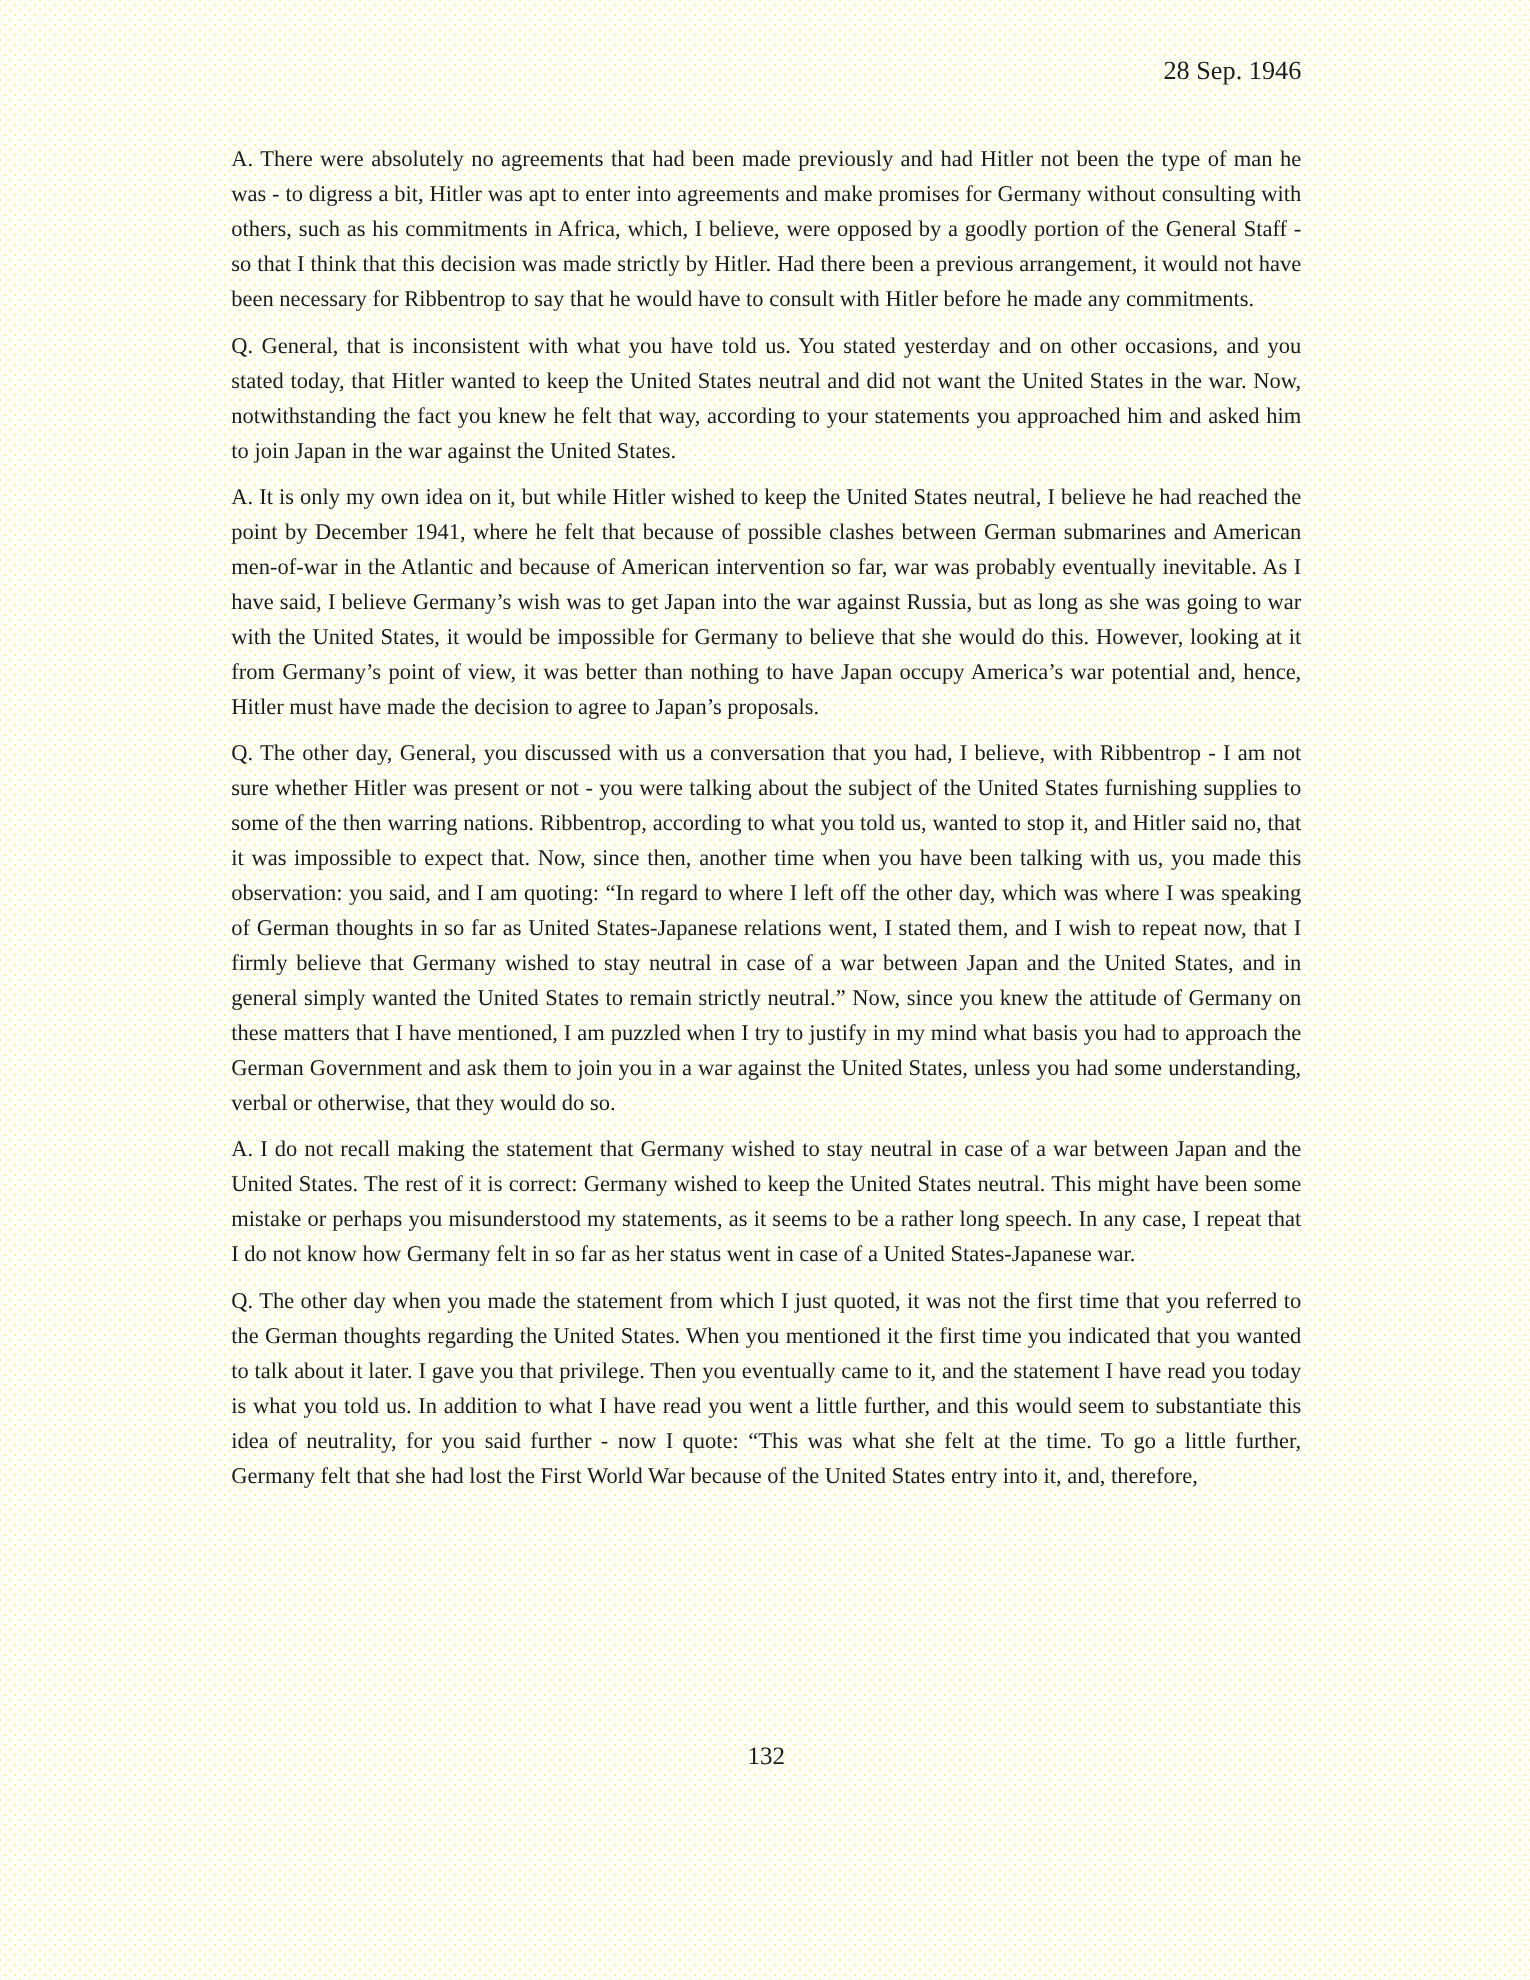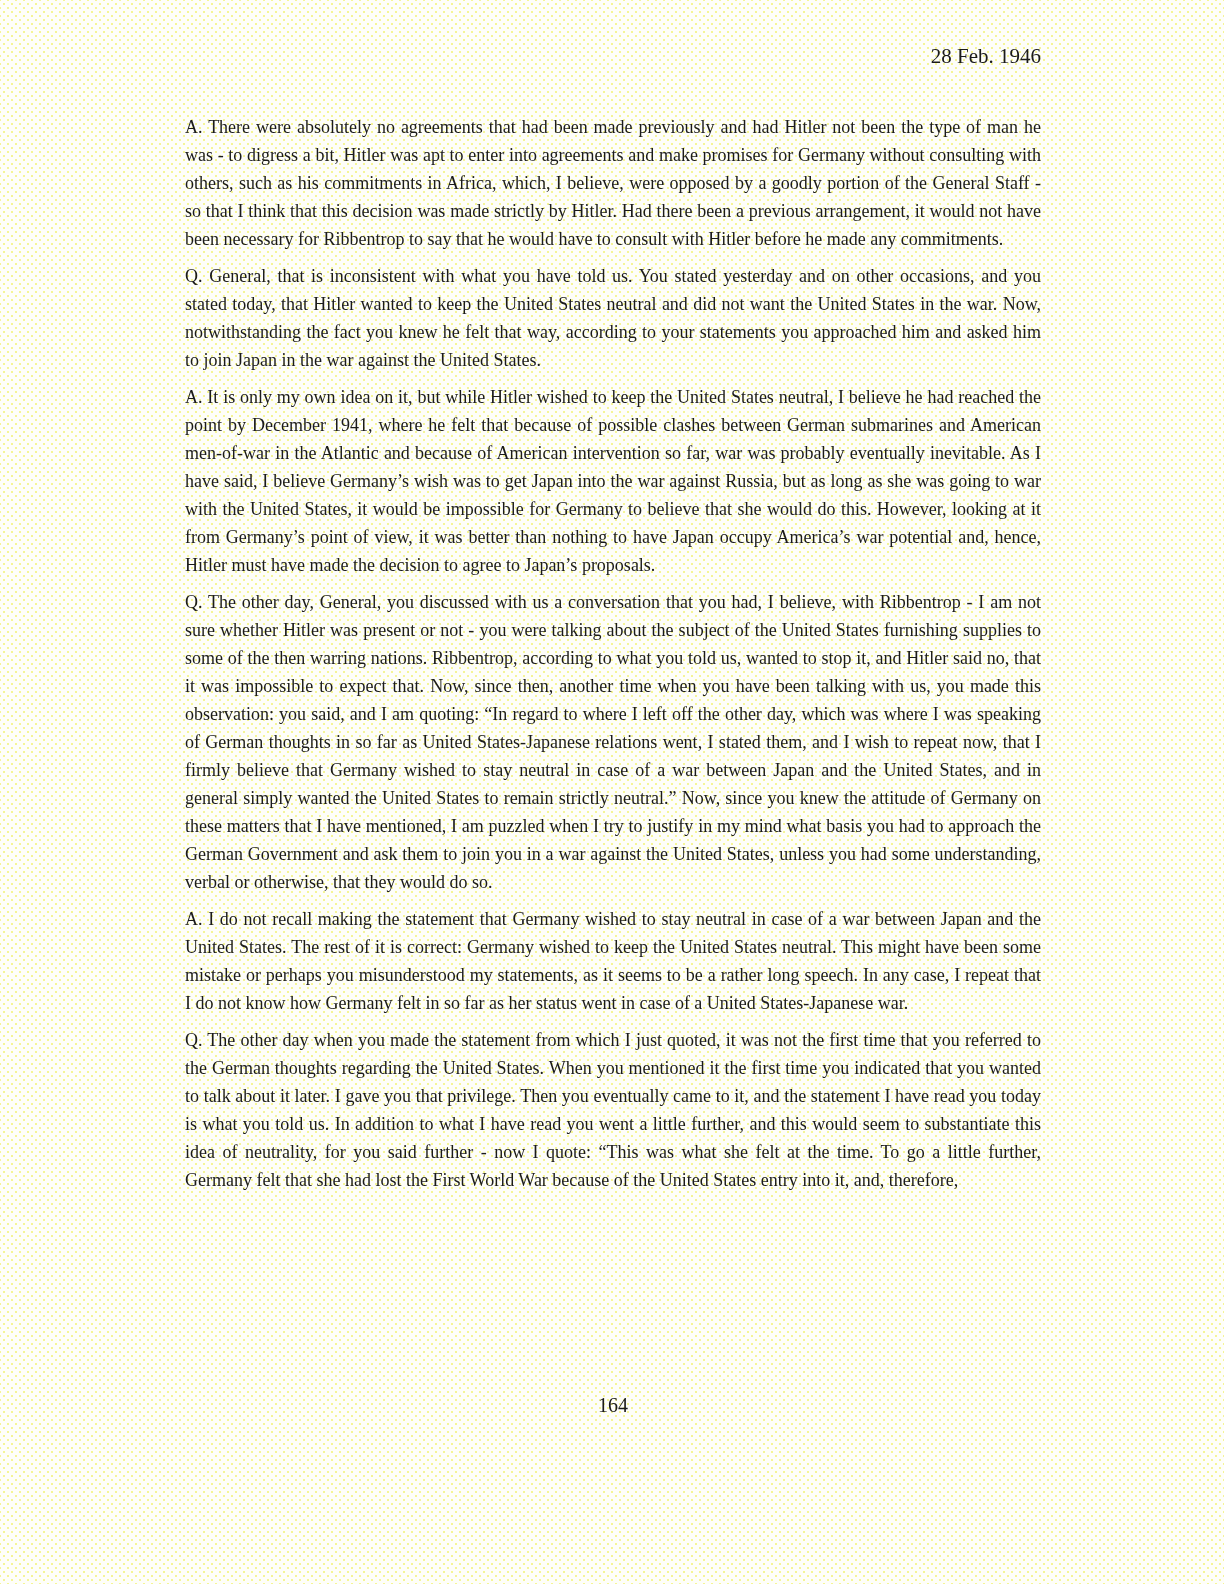--- a/index.html
+++ b/index.html
@@ -55,26 +55,26 @@
     text-align: center;
     font-size: 20px;
     line-height: 26px;
   }
 </style>
 </head>
 <body>
 
 <div class="sheet">
 
-  <div class="header-date">28 Feb. 1946</div>
+  <div class="header-date">28 Sep. 1946</div>
 
   <main class="text-block">
     <p>A. There were absolutely no agreements that had been made previously and had Hitler not been the type of man he was - to digress a bit, Hitler was apt to enter into agreements and make promises for Germany without consulting with others, such as his commitments in Africa, which, I believe, were opposed by a goodly portion of the General Staff - so that I think that this decision was made strictly by Hitler. Had there been a previous arrangement, it would not have been necessary for Ribbentrop to say that he would have to consult with Hitler before he made any commitments.</p>
     <p>Q. General, that is inconsistent with what you have told us.  You stated yesterday and on other occasions, and you stated today, that Hitler wanted to keep the United States neutral and did not want the United States in the war.  Now, notwithstanding the fact you knew he felt that way, according to your statements you approached him and asked him to join Japan in the war against the United States.</p>
     <p>A. It is only my own idea on it, but while Hitler wished to keep the United States neutral, I believe he had reached the point by December 1941, where he felt that because of possible clashes between German submarines and American men-of-war in the Atlantic and because of American intervention so far, war was probably eventually inevitable.  As I have said, I believe Germany’s wish was to get Japan into the war against Russia, but as long as she was going to war with the United States, it would be impossible for Germany to believe that she would do this.  However, looking at it from Germany’s point of view, it was better than nothing to have Japan occupy America’s war potential and, hence, Hitler must have made the decision to agree to Japan’s proposals.</p>
     <p>Q. The other day, General, you discussed with us a conversation that you had, I believe, with Ribbentrop - I am not sure whether Hitler was present or not - you were talking about the subject of the United States furnishing supplies to some of the then warring nations.  Ribbentrop, according to what you told us, wanted to stop it, and Hitler said no, that it was impossible to expect that.  Now, since then, another time when you have been talking with us, you made this observation: you said, and I am quoting: “In regard to where I left off the other day, which was where I was speaking of German thoughts in so far as United States-Japanese relations went, I stated them, and I wish to repeat now, that I firmly believe that Germany wished to stay neutral in case of a war between Japan and the United States, and in general simply wanted the United States to remain strictly neutral.” Now, since you knew the attitude of Germany on these matters that I have mentioned, I am puzzled when I try to justify in my mind what basis you had to approach the German Government and ask them to join you in a war against the United States, unless you had some understanding, verbal or otherwise, that they would do so.</p>
     <p>A. I do not recall making the statement that Germany wished to stay neutral in case of a war between Japan and the United States.  The rest of it is correct:  Germany wished to keep the United States neutral.  This might have been some mistake or perhaps you misunderstood my statements, as it seems to be a rather long speech.  In any case, I repeat that I do not know how Germany felt in so far as her status went in case of a United States-Japanese war.</p>
     <p>Q. The other day when you made the statement from which I just quoted, it was not the first time that you referred to the German thoughts regarding the United States.  When you mentioned it the first time you indicated that you wanted to talk about it later.  I gave you that privilege.  Then you eventually came to it, and the statement I have read you today is what you told us.  In addition to what I have read you went a little further, and this would seem to substantiate this idea of neutrality, for you said further - now I quote: “This was what she felt at the time.  To go a little further, Germany felt that she had lost the First World War because of the United States entry into it, and, therefore,</p>
   </main>
 
-  <div class="page-number">164</div>
+  <div class="page-number">132</div>
 
 </div>
 
 </body></html>

